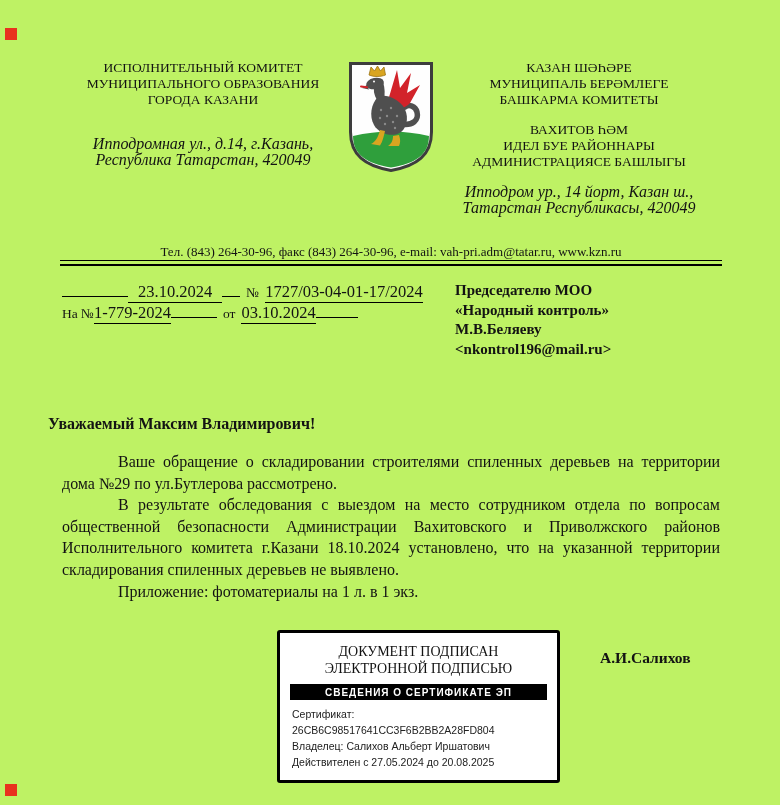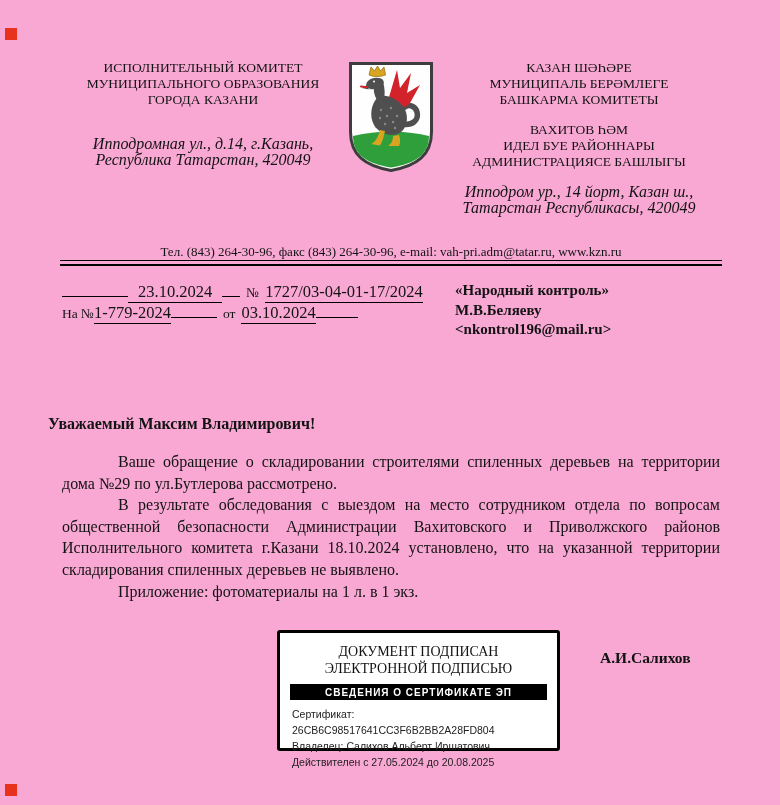--- a/index.html
+++ b/index.html
@@ -1,16 +1,16 @@
 <!DOCTYPE html>
 <html><head>
 <meta charset="utf-8">
 <style>
   html,body{margin:0;padding:0;background:#ffffff;}
-  .page{position:relative;width:780px;height:805px;background:#f9a8d4;
+  .page{position:relative;width:780px;height:805px;background:#bef264;
         font-family:"Liberation Serif","DejaVu Serif",serif;color:#131313;overflow:hidden;}
 
   .red-dot{position:absolute;left:5px;width:12px;height:12px;background:#e8321e;}
   .red-dot.top{top:28px;} .red-dot.bottom{top:784px;}
 
   .letterhead{position:absolute;top:60px;left:60px;width:662px;display:flex;
               justify-content:space-between;align-items:flex-start;}
   .org-col{width:286px;text-align:center;}
   .org-name,.org-title{font-size:13.5px;line-height:16px;}
   .org-gap{height:14px;}
@@ -35,21 +35,21 @@
              font-weight:bold;font-size:15px;line-height:19.5px;}
 
   .salutation{position:absolute;top:415px;left:48px;width:662px;text-align:left;
               font-weight:bold;font-size:16px;}
 
   .body-text{position:absolute;top:451px;left:62px;width:658px;
              font-size:16px;line-height:21.6px;text-align:justify;}
   .body-text p{margin:0;text-indent:56px;}
   .body-text p.attach{text-align:left;}
 
-  .stamp{position:absolute;left:277px;top:630px;width:283px;height:121px;
+  .stamp{position:absolute;left:277px;top:630px;width:283px;height:153px;
          border:3px solid #000;border-radius:3px;background:#fff;box-sizing:border-box;}
   .stamp-title{margin-top:11px;text-align:center;font-size:14px;line-height:16.5px;}
   .stamp-bar{margin:7px 10px 0;background:#000;color:#fff;text-align:center;
              font-family:"Liberation Sans","DejaVu Sans",sans-serif;
              font-size:10px;font-weight:bold;letter-spacing:1px;padding:3px 0 2px;}
   .stamp-lines{margin:6px 0 0 12px;font-family:"Liberation Sans","DejaVu Sans",sans-serif;
                font-size:10.5px;line-height:16px;color:#222;text-align:left;}
 
   .signer{position:absolute;top:649px;left:600px;width:120px;
           font-weight:bold;font-size:15.5px;}
@@ -140,20 +140,21 @@
       <span>На №</span>
       <span class="u num">1-779-2024</span>
       <span class="blank" style="width:46px"></span>
       <span class="lbl">от</span>
       <span class="u num">03.10.2024</span>
       <span class="blank" style="width:42px"></span>
     </div>
   </div>
 
   <div class="recipient">
+    <div>Председателю МОО</div>
     <div>«Народный контроль»</div>
     <div>М.В.Беляеву</div>
     <div>&lt;nkontrol196@mail.ru&gt;</div>
   </div>
 
   <div class="salutation">Уважаемый Максим Владимирович!</div>
 
   <div class="body-text">
     <p>Ваше обращение о складировании строителями спиленных деревьев на территории дома №29 по ул.Бутлерова рассмотрено.</p>
     <p>В результате обследования с выездом на место сотрудником отдела по вопросам общественной безопасности Администрации Вахитовского и Приволжского районов Исполнительного комитета г.Казани 18.10.2024 установлено, что на указанной территории складирования спиленных деревьев не выявлено.</p>

